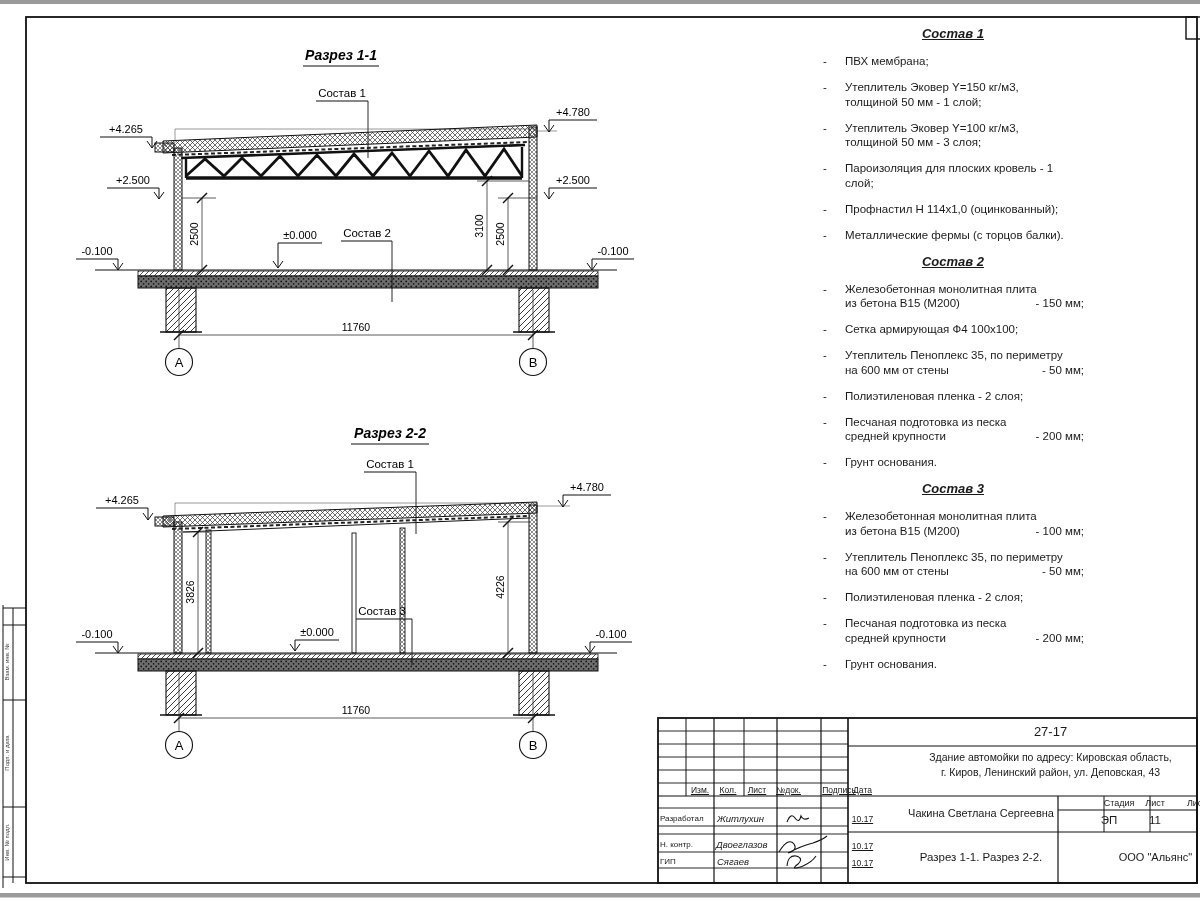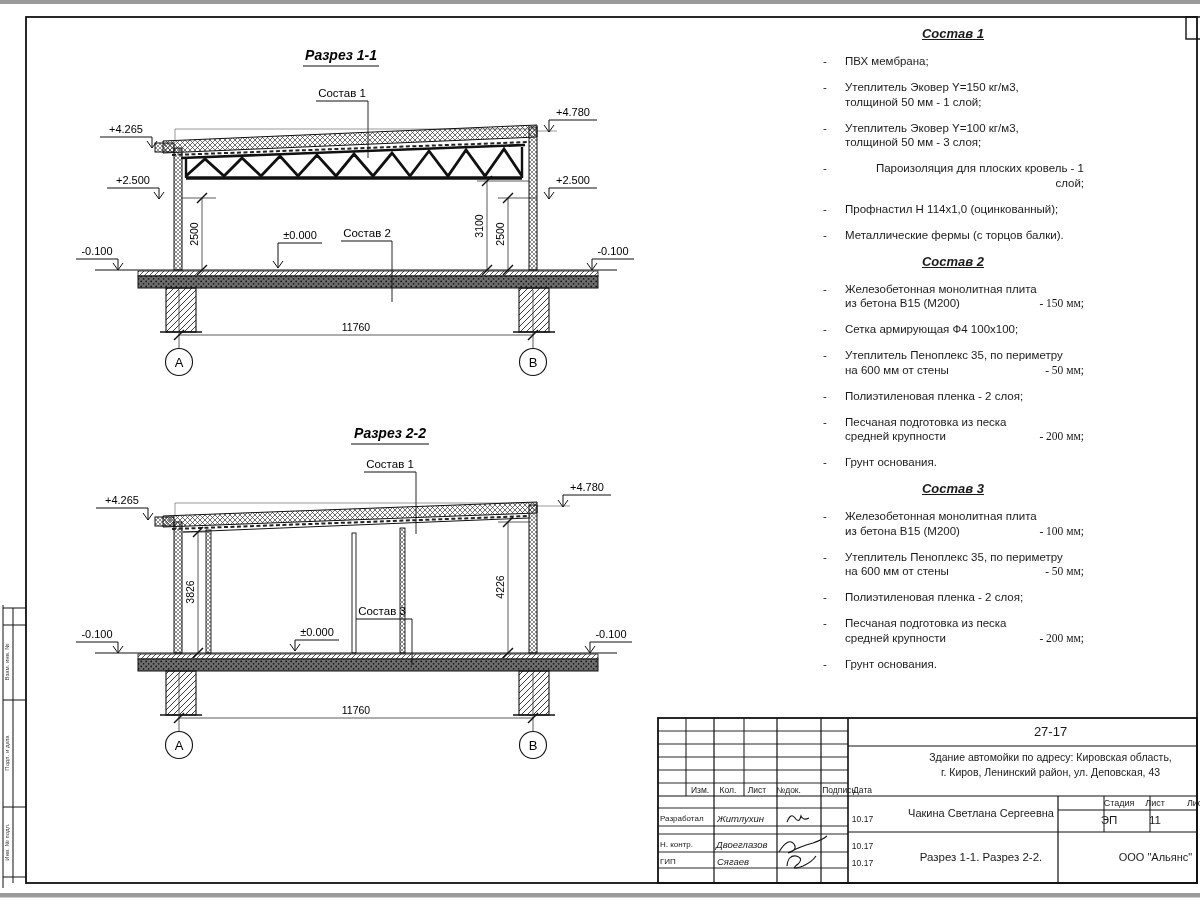--- a/index.html
+++ b/index.html
@@ -5,29 +5,29 @@
   html,body{margin:0;padding:0;background:#fff;}
   #sheet{position:relative;width:1200px;height:900px;background:#fff;overflow:hidden;
          font-family:"Liberation Sans",sans-serif;color:#1a1a1a;}
   svg{position:absolute;left:0;top:0;}
   
   #comps{position:absolute;left:822px;top:18px;width:262px;}
   .comp-title{text-align:center;font-style:italic;font-weight:bold;text-decoration:underline;
               font-size:13px;margin:8px 0 13px 0;}
   .c-item{display:flex;margin-bottom:11.5px;font-size:11.5px;line-height:14.5px;}
   .c-dash{width:22px;flex:none;padding-left:1px;}
-  .c-body{flex:1;text-align:right;}
+  .c-body{flex:1;}
   .c-line{display:flex;}
-  .c-v{margin-left:auto;font-family:Liberation Serif, serif;}
+  .c-v{margin-left:auto;}
   
   #notes{position:absolute;left:175px;top:816px;font-size:11.5px;line-height:16px;}
   
   .tb{position:absolute;white-space:nowrap;}
   .tc{text-align:center;padding-left:28px;}
-  .small{font-size:8.5px;line-height:12px;}
+  .small{font-size:8.5px;line-height:12px;text-decoration:underline;}
   .role{font-size:8px;line-height:12px;}
   .name{font-size:9.5px;line-height:13px;font-style:italic;}
 </style>
 </head>
 <body>
 
 <div id="sheet">
 
 <svg width="1200" height="900" viewBox="0 0 1200 900">
   <defs>

